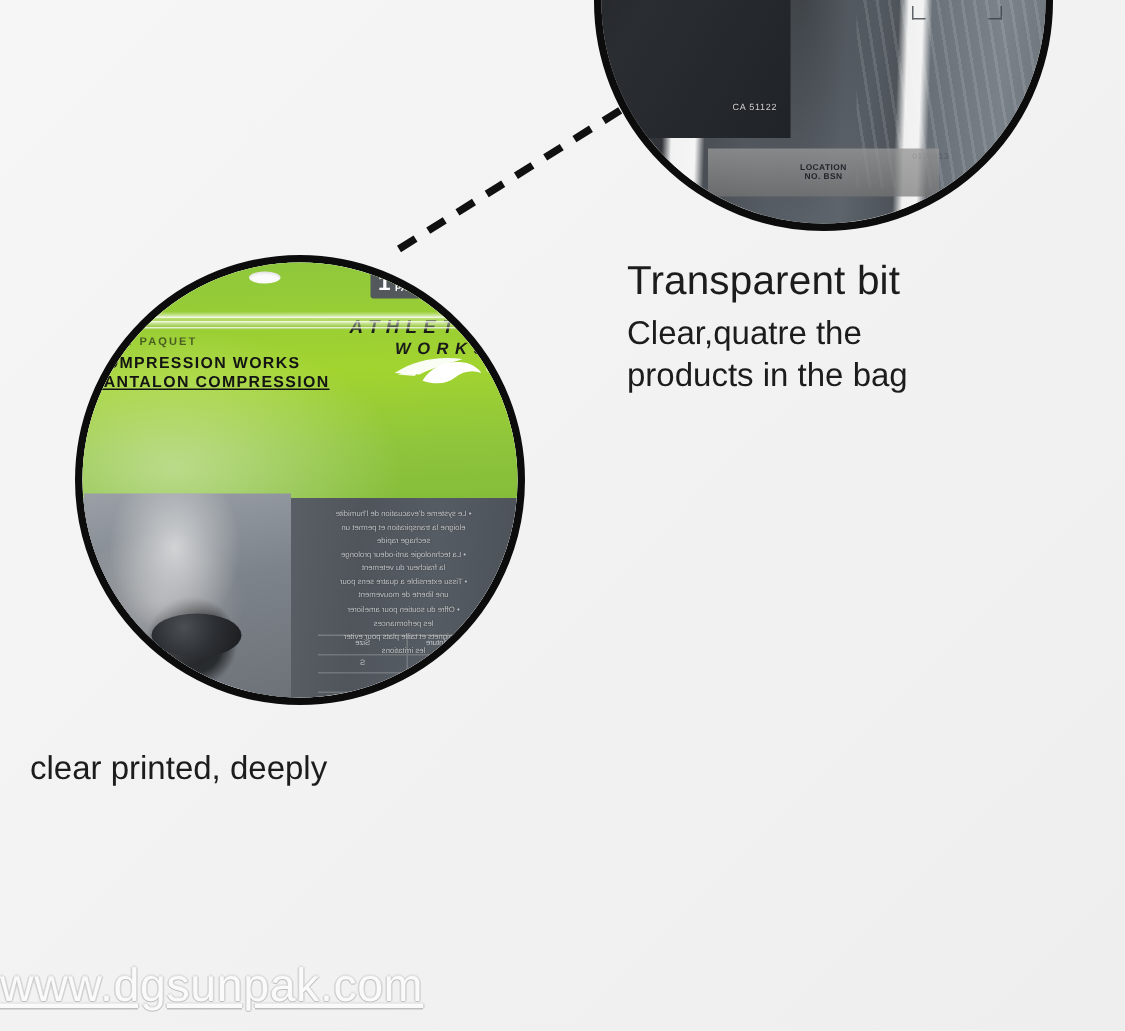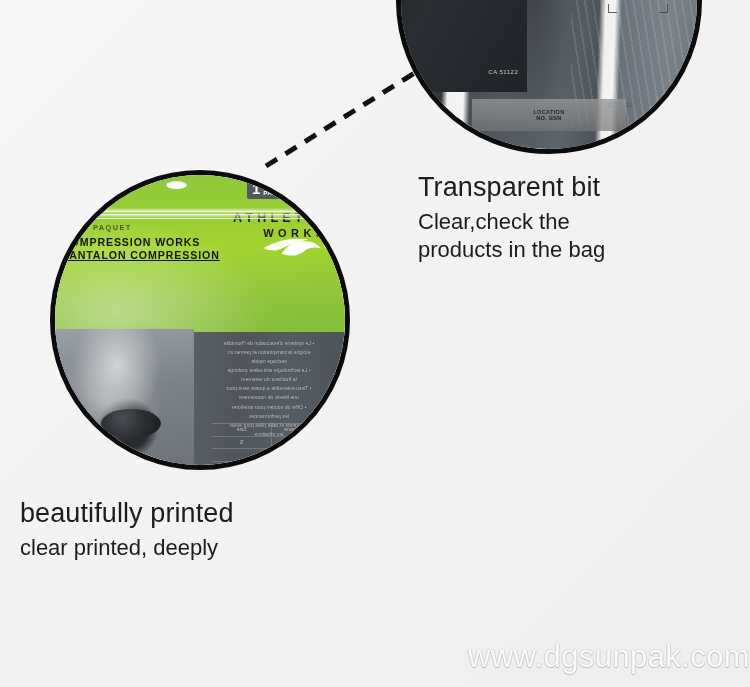--- a/index.html
+++ b/index.html
@@ -143,21 +143,21 @@
     background: #53585c;
     padding: 2.5px 6px 3px 5px;
     border-radius: 2px;
     color: #ffffff;
   }
   .pack-badge .num { font-size: 15px; font-weight: bold; line-height: 1; }
   .pack-badge .txt { font-size: 6.2px; font-weight: bold; line-height: 1.18; letter-spacing: .2px; }
   
   .brand {
     position: absolute; right: 7.5%; top: 25.5%;
-    text-align: right; color: #1a1a1a;
+    text-align: right; color: #1a1a1a; font-style: italic;
   }
   .brand .b1 { font-size: 12.5px; font-weight: bold; letter-spacing: 4.2px; }
   .brand .b2 { font-size: 11px; font-weight: bold; letter-spacing: 4.4px; margin-top: 2px; }
   .aw-logo {
     position: absolute; right: 9%; top: 37.5%;
     width: 62px; height: 30px;
   }
   .aw-logo svg { width: 100%; height: 100%; display: block; }
   .reg-r {
     position: absolute; right: 7.2%; top: 45.5%;
@@ -240,29 +240,30 @@
   }
   .caption .line { font-size: 22px; line-height: 1.26; }
 
   #caption-top { left: 418px; top: 172px; width: 300px; }
   #caption-bottom { left: 20px; top: 498px; width: 400px; }
 
   
   #watermark {
     position: absolute;
     left: 0; right: 0; bottom: 12px;
-    text-align: right;
+    text-align: left;
     font-size: 31px;
     letter-spacing: .4px;
     color: rgba(255,255,255,.92);
     text-shadow:
        0 1px 0 rgba(180,180,180,.85),
        0 -1px 0 rgba(215,215,215,.55),
        1px 0 0 rgba(195,195,195,.6),
       -1px 0 0 rgba(195,195,195,.6);
+    text-decoration: underline;
   }
 </style>
 </head>
 <body>
 
 <div id="stage">
 
   <svg id="connector" viewBox="0 0 750 687" preserveAspectRatio="none">
     <line x1="266" y1="166" x2="432" y2="62" stroke="#101010" stroke-width="5" stroke-dasharray="13 10" stroke-linecap="butt"></line>
   </svg>
@@ -361,24 +362,23 @@
             <div></div>
           </div>
         </div>
       </div>
 
     </div>
   </div>
 
   <div id="caption-top" class="caption">
     <div class="title">Transparent bit</div>
-    <div class="line">Clear,check the</div>
+    <div class="line">Clear,quatre the</div>
     <div class="line">products in the bag</div>
   </div>
 
   <div id="caption-bottom" class="caption">
-    <div class="title">beautifully printed</div>
     <div class="line">clear printed, deeply</div>
   </div>
 
   <div id="watermark">www.dgsunpak.com</div>
 
 </div>
 
 </body></html>

